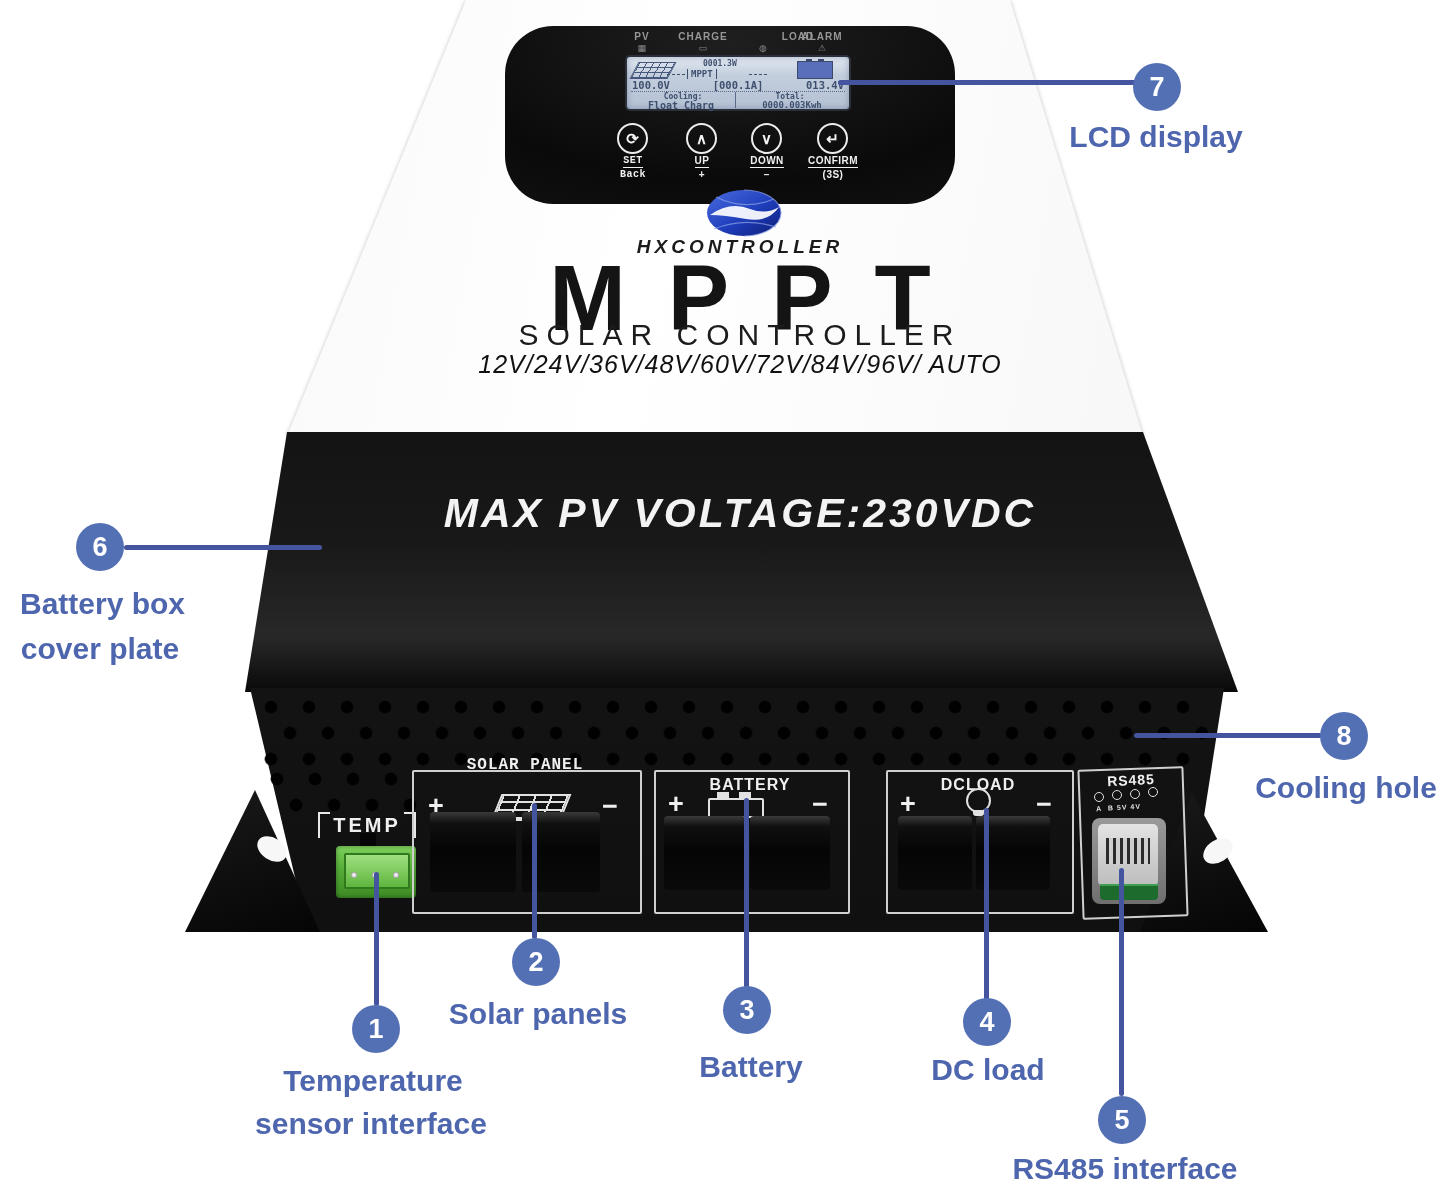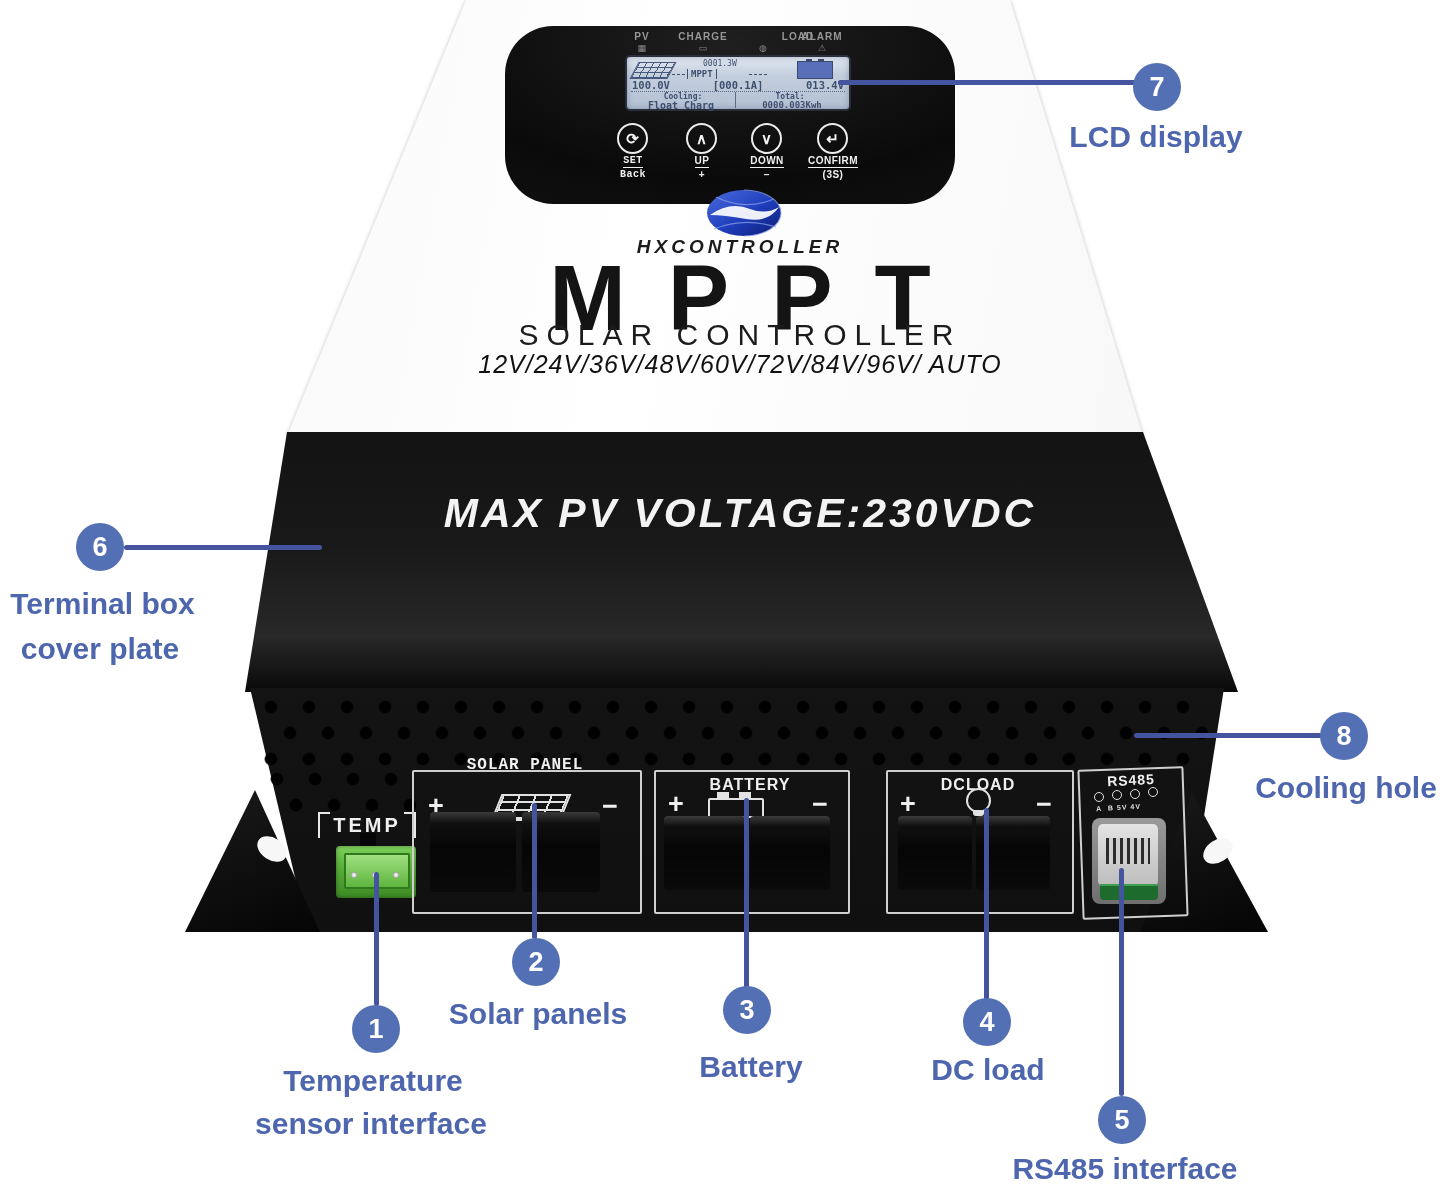--- a/index.html
+++ b/index.html
@@ -31,21 +31,21 @@
   
   #lcd{left:627px;top:57px;width:222px;height:52px;border-radius:3px;
     background:linear-gradient(180deg,#e2e9f2 0%,#c3cedd 35%,#b4c1d4 100%);
     box-shadow:0 0 0 2px #2a2f3a, inset 0 0 6px rgba(40,60,100,.35);
     font-family:"DejaVu Sans Mono",monospace;color:#3f4f6e;}
   .lcd-sun{left:7px;top:5px;width:36px;height:15px;border:1px solid #46587e;transform:skewX(-28deg);
     background:repeating-linear-gradient(90deg,#46587e 0 1px,transparent 1px 7px),repeating-linear-gradient(0deg,#46587e 0 1px,transparent 1px 5px);}
   .lcd-batt{left:170px;top:4px;width:34px;height:16px;background:#5a6fb9;border:1px solid #3c4a6e;}
   .lcd-batt::before{content:"";position:absolute;left:8px;top:-3px;width:6px;height:3px;background:#3c4a6e;}
   .lcd-batt::after{content:"";position:absolute;left:20px;top:-3px;width:6px;height:3px;background:#3c4a6e;}
-  #lcd-power{left:76px;top:2px;font-size:8px;font-weight:normal;}
+  #lcd-power{left:76px;top:2px;font-size:8px;font-weight:bold;}
   #lcd-mode{left:60px;top:12px;font-size:9px;font-weight:bold;border-left:1px solid #3f4f6e;border-right:1px solid #3f4f6e;padding:0 3px;}
   .lcd-dash{top:17px;width:18px;border-top:1px dashed #3f4f6e;}
   #lcd-vrow{left:5px;top:22px;width:212px;display:flex;justify-content:space-between;font-size:10.5px;font-weight:bold;}
   #lcd-sep{left:4px;top:34px;width:214px;border-top:1px dotted #5a6a8a;}
   #lcd-vline{left:108px;top:35px;height:16px;border-left:1px solid #5a6a8a;}
   .lcd-s{font-size:8px;font-weight:bold;text-align:center;}
   
   .kbtn{width:27px;height:27px;border:2.5px solid #ececec;border-radius:50%;color:#f2f2f2;
     display:flex;align-items:center;justify-content:center;font-size:15px;font-weight:bold;}
   .klabel{color:#f0f0f0;font-size:10px;font-weight:bold;letter-spacing:.5px;text-align:center;width:70px;}
@@ -222,21 +222,21 @@
   <div class="abs" id="rs-comb"></div>
   <div class="abs" id="rs-pcb"></div>
 </div>
 
 <div class="abs co-hline" style="left:838px;top:80px;width:298px;"></div>
 <div class="abs co-circle" style="left:1133px;top:63px;">7</div>
 <div class="abs co-text" style="left:1036px;top:120px;width:240px;">LCD display</div>
 
 <div class="abs co-circle" style="left:76px;top:523px;">6</div>
 <div class="abs co-hline" style="left:124px;top:545px;width:198px;"></div>
-<div class="abs co-text" style="left:0px;top:587px;width:205px;">Terminal box</div>
+<div class="abs co-text" style="left:0px;top:587px;width:205px;">Battery box</div>
 <div class="abs co-text" style="left:0px;top:632px;width:200px;">cover plate</div>
 
 <div class="abs co-hline" style="left:1134px;top:733px;width:188px;border-radius:4px;"></div>
 <div class="abs co-circle" style="left:1320px;top:712px;">8</div>
 <div class="abs co-text" style="left:1226px;top:771px;width:240px;">Cooling hole</div>
 
 <div class="abs co-vline" style="left:374px;top:872px;height:134px;"></div>
 <div class="abs co-circle" style="left:352px;top:1005px;">1</div>
 <div class="abs co-text" style="left:253px;top:1064px;width:240px;">Temperature</div>
 <div class="abs co-text" style="left:251px;top:1107px;width:240px;">sensor interface</div>

